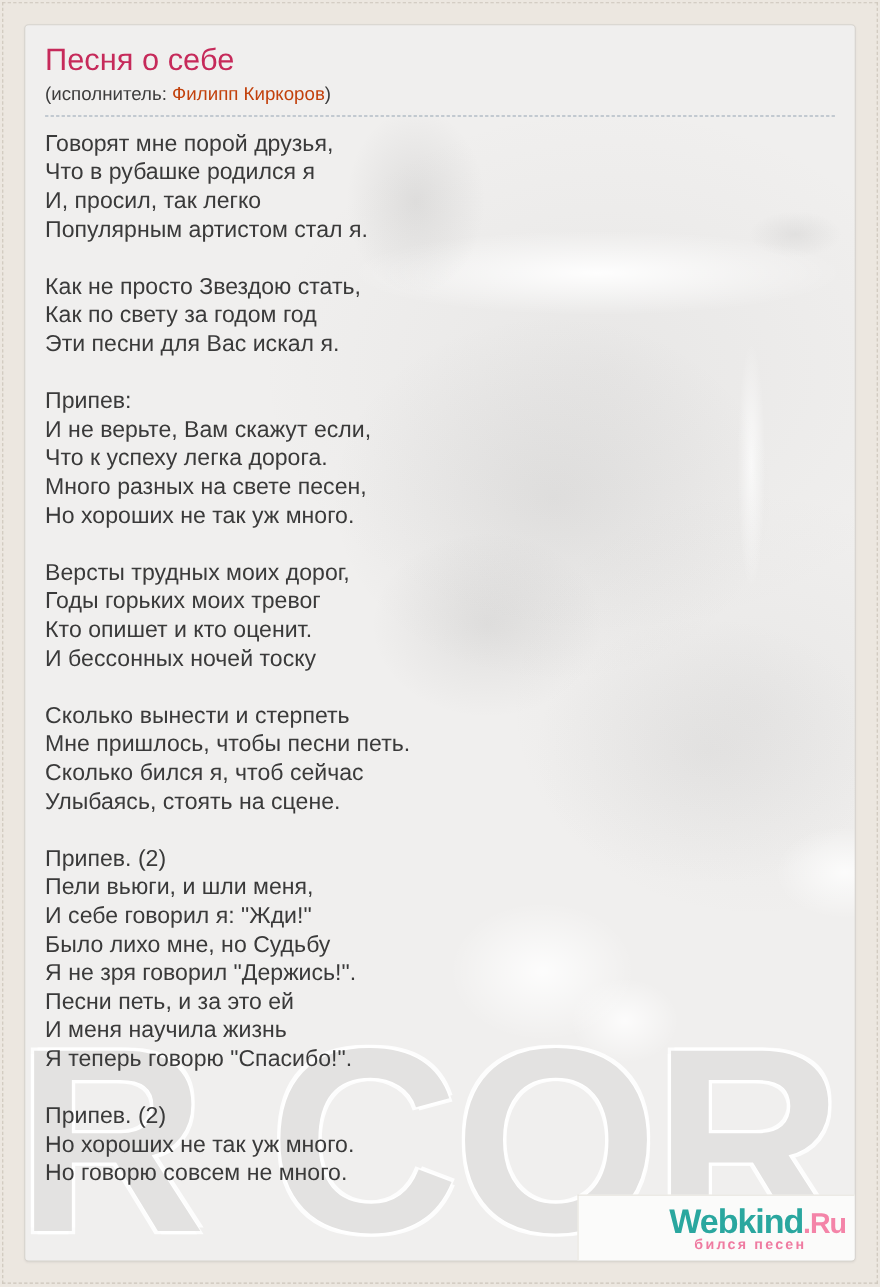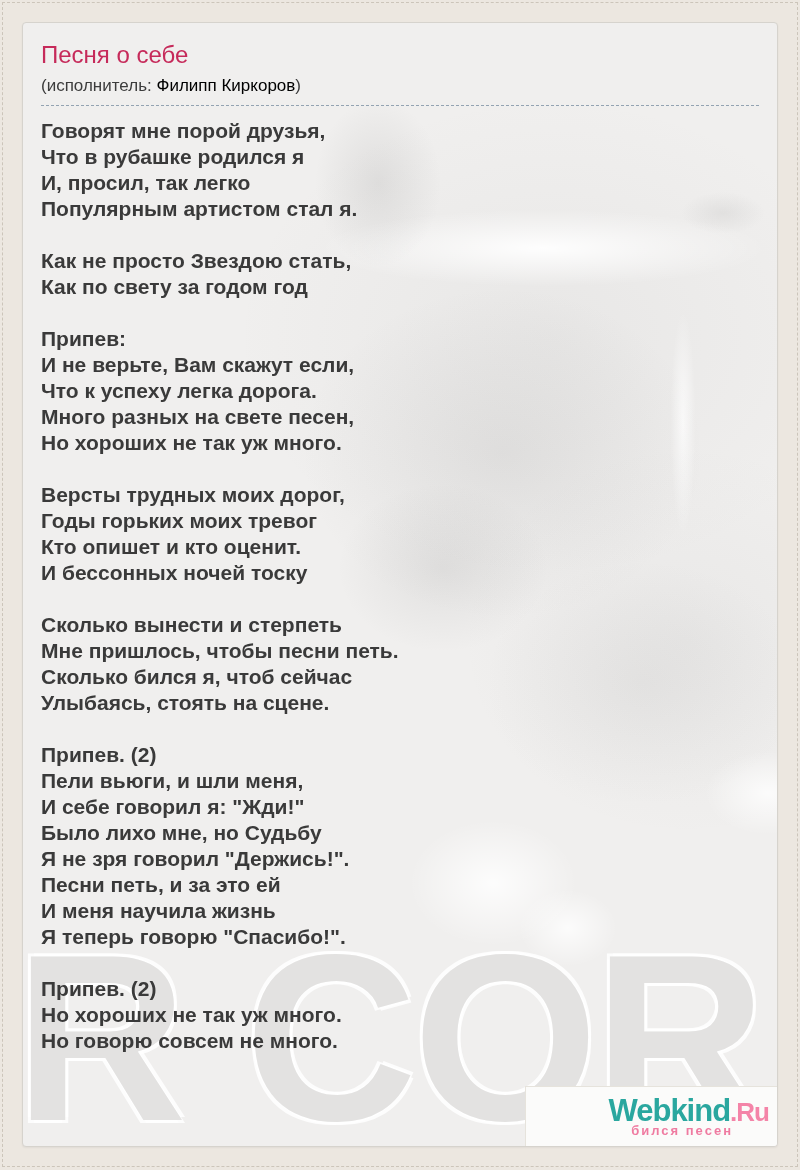--- a/index.html
+++ b/index.html
@@ -49,32 +49,32 @@
     color:#e3e2e1;
     text-shadow:
       3px 3px 0 rgba(255,255,255,.85),
      -3px -3px 0 rgba(255,255,255,.85),
       3px -3px 0 rgba(255,255,255,.85),
      -3px 3px 0 rgba(255,255,255,.85);
     pointer-events:none;
   }
   .content { position:relative; padding:16px 18px 0 18px; }
   .title {
-    font-size:24px; line-height:32px; font-weight:400;
+    font-size:28px; line-height:32px; font-weight:400;
     color:#c62a5a;
   }
   .subtitle {
     font-size:17px; line-height:20px; color:#3c3c3c;
     margin-top:5px; padding-bottom:9px;
     border-bottom:1px dashed #93a3b2;
   }
-  .artist-link { color:#000000; text-decoration:none; cursor:pointer; }
+  .artist-link { color:#c2410c; text-decoration:none; cursor:pointer; }
   .lyrics {
     margin-top:12px;
-    font-size:21px; line-height:26px; color:#3a3a3a;font-weight:bold;
+    font-size:21px; line-height:26px; color:#3a3a3a;
   }
   .stanza { margin:0 0 26px 0; }
   .line { white-space:pre-wrap; }
   
   .logo-box {
     position:absolute; right:0; bottom:0;
     width:252px; height:60px; box-sizing:border-box;
     background:#fbfbfa;
     border:1px solid #e6e3dc; border-right:none; border-bottom:none;
     display:flex; flex-direction:column; align-items:flex-end; justify-content:center;
@@ -106,20 +106,21 @@
     <div class="lyrics">
         <div class="stanza">
           <div class="line">Говорят мне порой друзья,</div>
           <div class="line">Что в рубашке родился я</div>
           <div class="line">И, просил, так легко</div>
           <div class="line">Популярным артистом стал я.</div>
         </div>
         <div class="stanza">
           <div class="line">Как не просто Звездою стать,</div>
           <div class="line">Как по свету за годом год</div>
+          <div class="line">Эти песни для Вас искал я.</div>
         </div>
         <div class="stanza">
           <div class="line">Припев:</div>
           <div class="line">И не верьте, Вам скажут если,</div>
           <div class="line">Что к успеху легка дорога.</div>
           <div class="line">Много разных на свете песен,</div>
           <div class="line">Но хороших не так уж много.</div>
         </div>
         <div class="stanza">
           <div class="line">Версты трудных моих дорог,</div>

